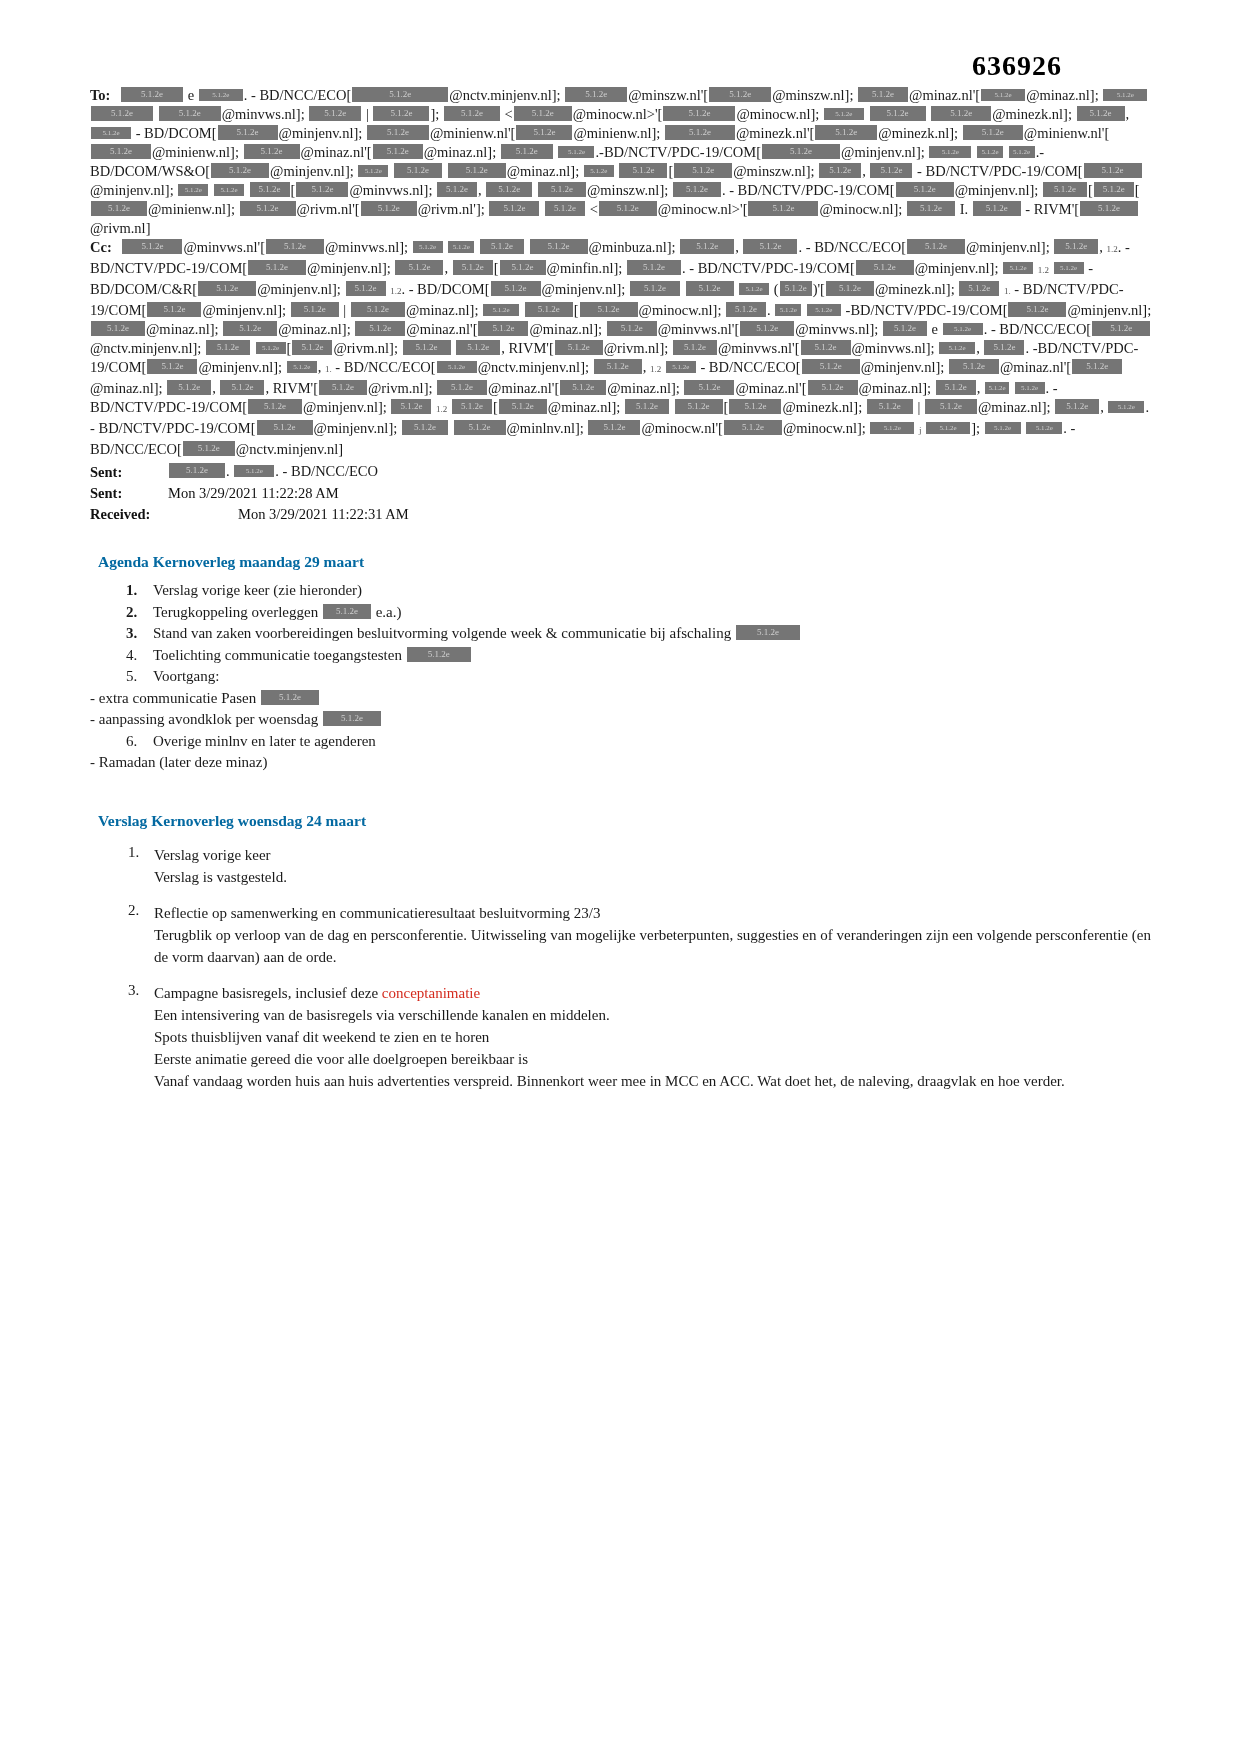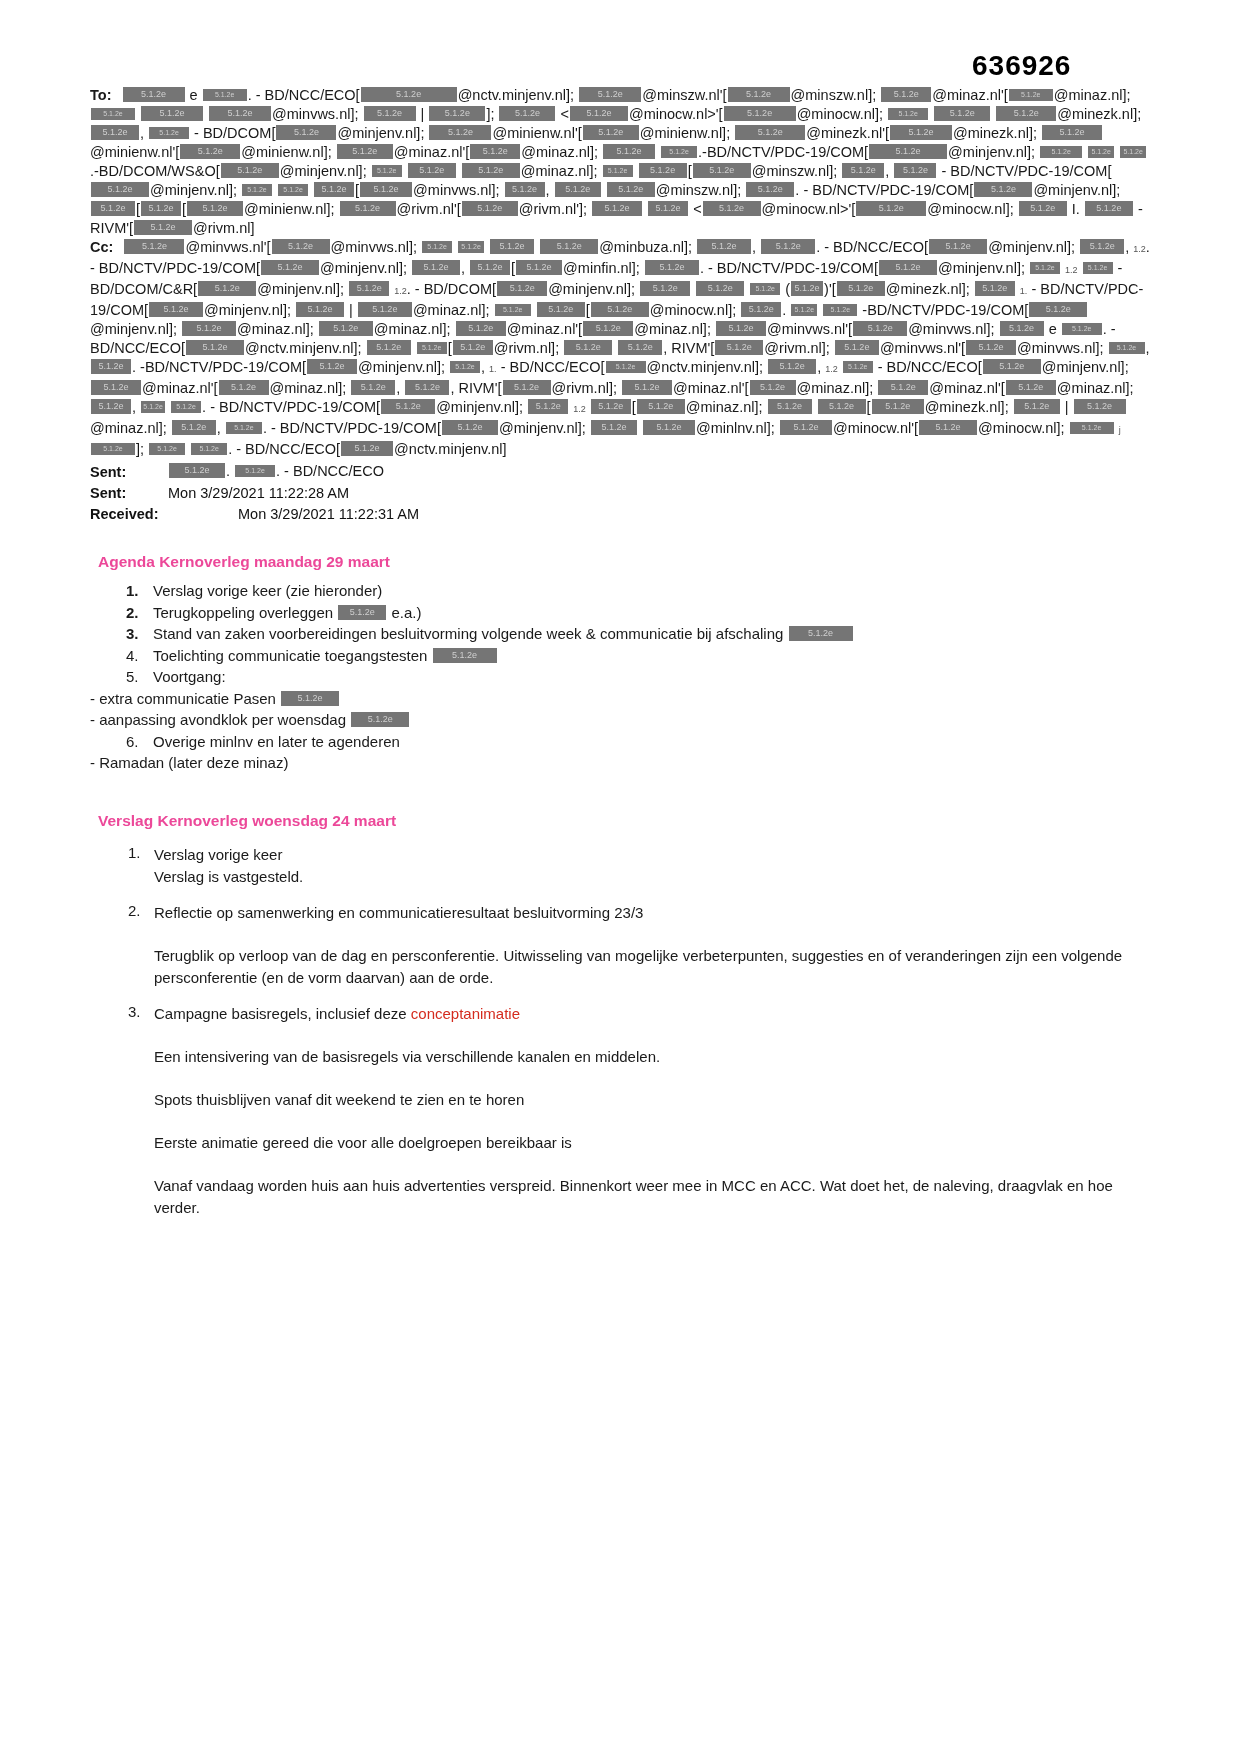--- a/index.html
+++ b/index.html
@@ -2,21 +2,21 @@
 <html style="--redaction-bg: #757575; --redaction-fg: #d0d0d0; --red-text: #d42b1e;"><head>
 <meta charset="utf-8">
 <style>
   * { box-sizing: border-box; }
   html,body { margin:0; padding:0; background:#ffffff; }
   body {
     font-family: "Liberation Sans", "DejaVu Sans", sans-serif;
     color:#111;
     width:1241px;
   }
-  .page { position:relative; width:1241px; height:1245px; background:#fff; overflow:hidden; }
+  .page { position:relative; width:1241px; height:1245px; background:#fff; overflow:hidden;font-family:Liberation Serif, serif; }
   .docnum {
     position:absolute; top:50px; left:972px;
     font-size:28px; font-weight:700; letter-spacing:1px; color:#000;
   }
   .content { position:absolute; left:90px; top:86px; width:1066px; font-size:15px; }
 
   
   .hdr-flow { font-size:14.5px; line-height:19px; color:#1a1a1a; }
   .hdr-label { font-weight:700; margin-right:6px; }
   .redact {
@@ -29,33 +29,33 @@
   }
   .redact.sm-box { height:12px; line-height:12px; font-size:7px; vertical-align:-1px; }
   .sm-text { font-size:9px; color:#555; }
 
   .meta { margin-top:3px; font-size:14.5px; line-height:21px; }
   .meta-row { display:flex; }
   .meta-label { width:78px; flex:none; font-weight:700; }
   .meta-row.received .meta-val { padding-left:70px; }
 
   
-  .section-title { font-weight:700; font-size:15.5px; margin-left:8px; color:#ec4899; }
+  .section-title { font-weight:700; font-size:15.5px; margin-left:8px; color:#0369a1; }
   .agenda { margin-top:28px; }
   .agenda-rows { margin-top:9px; }
   .agenda-item, .agenda-flush { line-height:21.5px; color:#1a1a1a; }
   .agenda-item .num { display:inline-block; margin-left:36px; width:27px; }
   .num.b { font-weight:700; }
 
   .verslag { margin-top:38px; }
   .verslag-rows { margin-top:2px; }
   .verslag-item { display:flex; margin-top:14px; color:#1a1a1a; }
   .verslag-item .num { flex:none; margin-left:38px; width:26px; }
   .vbody { flex:1; max-width:1000px; }
-  .vpara { margin-top:21px; line-height:22px; }
+  .vpara { line-height:22px; }
   .vpara.first, .vpara.tight { margin-top:0; }
   .red { color: var(--red-text, #d42b1e); }
 </style>
 </head>
 <body>
 
 <div class="page">
   <div class="docnum">636926</div>
 
   <div class="content">

